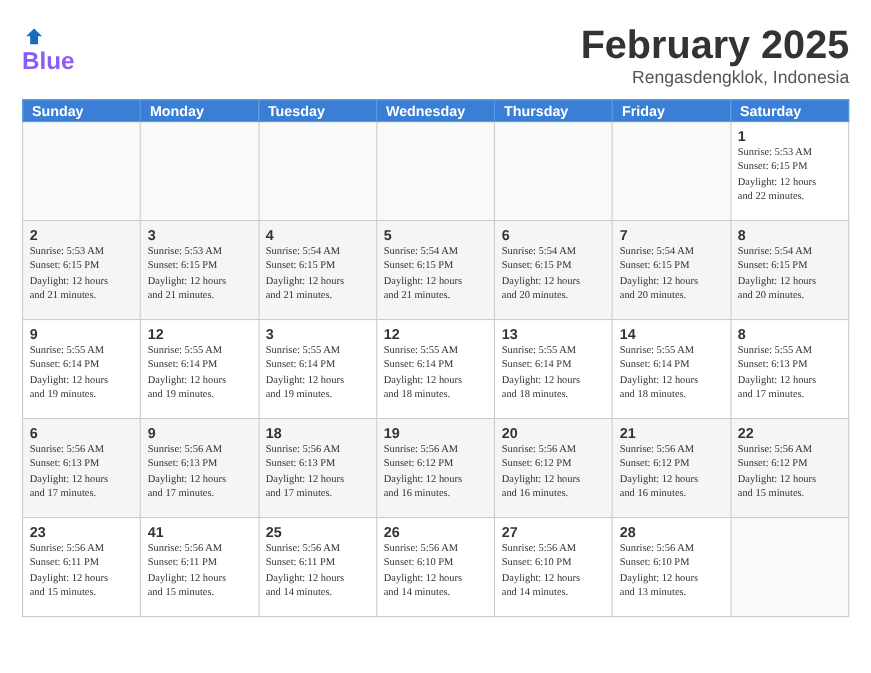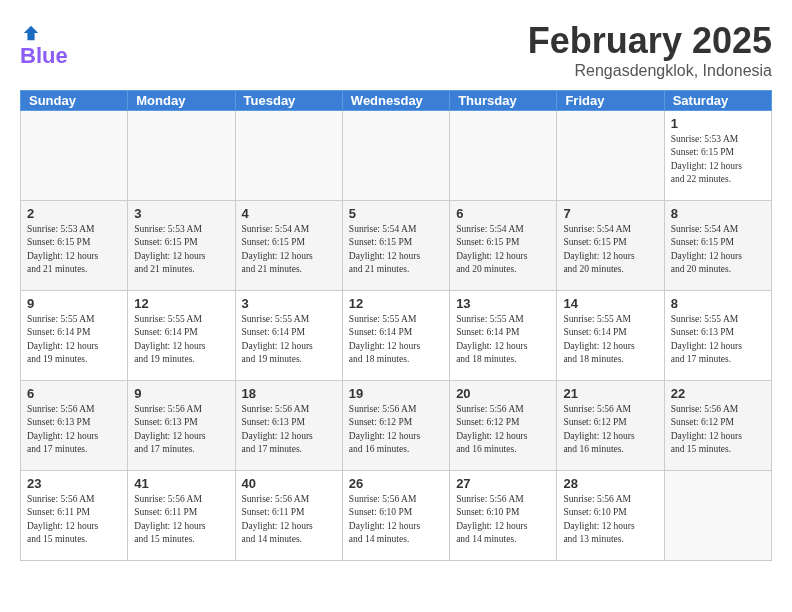--- a/index.html
+++ b/index.html
@@ -292,21 +292,21 @@
 and 15 minutes.</div>
         </td>
         <td>
           <span class="day-num">41</span>
           <div class="day-info" style="white-space: pre-line;">Sunrise: 5:56 AM
 Sunset: 6:11 PM
 Daylight: 12 hours
 and 15 minutes.</div>
         </td>
         <td>
-          <span class="day-num">40</span>
+          <span class="day-num">25</span>
           <div class="day-info" style="white-space: pre-line;">Sunrise: 5:56 AM
 Sunset: 6:11 PM
 Daylight: 12 hours
 and 14 minutes.</div>
         </td>
         <td>
           <span class="day-num">26</span>
           <div class="day-info" style="white-space: pre-line;">Sunrise: 5:56 AM
 Sunset: 6:10 PM
 Daylight: 12 hours

